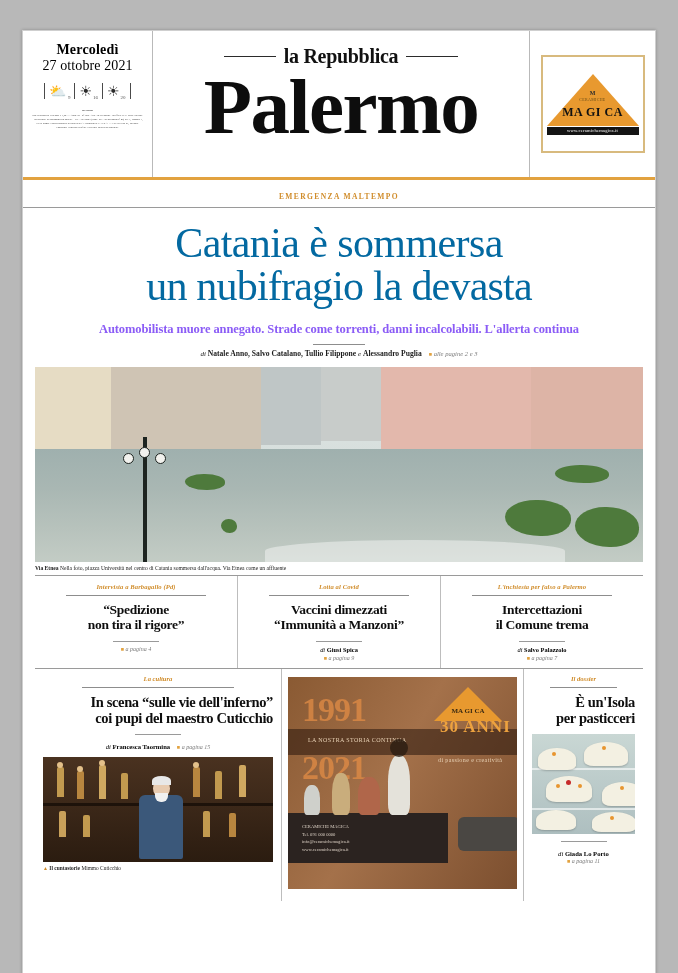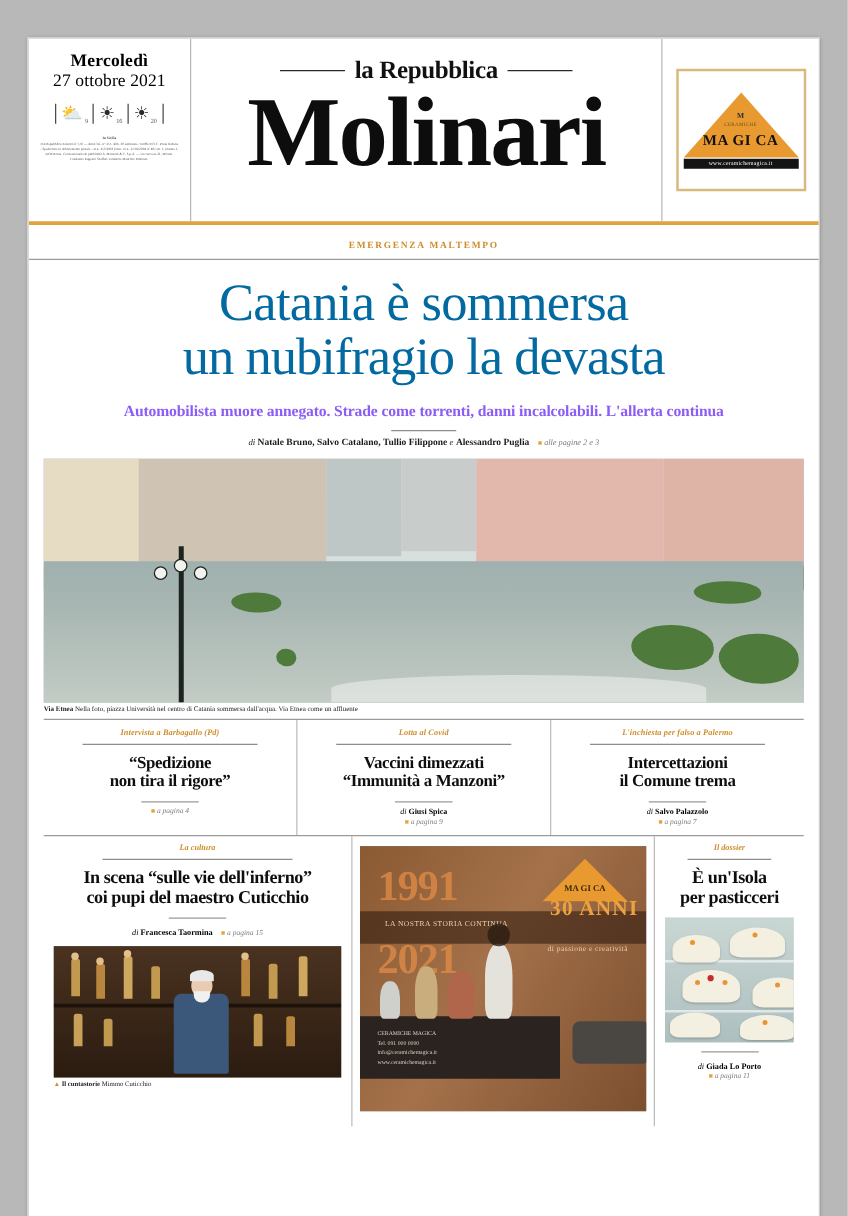--- a/index.html
+++ b/index.html
@@ -148,21 +148,21 @@
   .b-left { width: 246px; padding: 6px 8px 0 8px; }
   .b-mid  { width: 243px; padding: 6px 6px 0 6px; border-left: 1px solid #bdbdbd; border-right: 1px solid #bdbdbd; }
   .b-right{ flex: 1; padding: 6px 8px 0 8px; text-align: center; }
 
   .b-kick {
     text-align: center; font-size: 6.6px; font-style: italic;
     color: #d08c2a; font-weight: bold;
   }
   .b-rule { width: 66%; height: 1px; background: #8d8d8d; margin: 5px auto 6px auto; }
   .b-title {
-    text-align: center; font-size: 14.5px; line-height: 1.14;
+    text-align: right; font-size: 14.5px; line-height: 1.14;
     font-weight: bold; color: #0e0e0e; letter-spacing: -.35px;
   }
   .b-by { text-align: center; font-size: 6.6px; margin-top: 8px; }
   .b-by .di { font-style: italic; }
   .b-by b { font-weight: bold; }
   .b-by .refpage { font-size: 6px; }
   .b-thin { width: 46px; height: 1px; background: #9a9a9a; margin: 7px auto 4px auto; }
 
   .photo-culture { margin-top: 7px; height: 105px; position: relative; overflow: hidden; background: #3a2416; }
   .cap-small { font-size: 5.4px; margin-top: 3px; color: #222; }
@@ -240,21 +240,21 @@
         <span>con Repubblica Palermo € 1,50 — Anno 34 - n° 255. Abb. 30 settimane. Tariffa R.O.C. Poste Italiane - Spedizione in abbonamento postale - D.L. 353/2003 (conv. in L. 27/02/2004 n° 46) art. 1, comma 1, DCB Roma. Concessionaria di pubblicità A. Manzoni &amp; C. S.p.A. — via Nervesa 21, Milano. Fondatore Eugenio Scalfari. Direttore Maurizio Molinari.</span>
       </div>
     </div>
 
     <div class="title-zone">
       <div class="repubblica-line">
         <div class="rl-rule"></div>
         <div class="repubblica">la Repubblica</div>
         <div class="rl-rule"></div>
       </div>
-      <div class="palermo">Molinari</div>
+      <div class="palermo">Palermo</div>
     </div>
 
     <div class="ad-box">
       <div class="ad-inner">
         <div class="magica-logo">
           <div class="tri-wrap">
             <div class="tri"></div>
             <div class="tri-m">M</div>
             <div class="tri-sub">CERAMICHE</div>
             <div class="tri-name">MA GI CA</div>
@@ -272,21 +272,21 @@
 
   <div class="lead">
     <h1>
       <span>Catania è sommersa</span><br>
       <span class="l2">un nubifragio la devasta</span>
     </h1>
     <div class="sub">Automobilista muore annegato. Strade come torrenti, danni incalcolabili. L'allerta continua</div>
     <div class="byline-rule"></div>
     <div class="byline">
       <span class="di">di</span>
-      <b>Natale Bruno, Salvo Catalano, Tullio Filippone</b>
+      <b>Natale Anno, Salvo Catalano, Tullio Filippone</b>
       <span class="di">e</span>
       <b>Alessandro Puglia</b>
       <span class="refpage"><span class="sq">■</span> <span>alle pagine 2 e 3</span></span>
     </div>
   </div>
 
   <div class="photo-main">
     <div class="sky"></div>
     <div class="bldg" style="left:0;top:0;width:78px;height:52%;background:#e6dcc4;"></div>
     <div class="bldg" style="left:76px;top:0;width:150px;height:52%;background:#cfc4b4;"></div>

